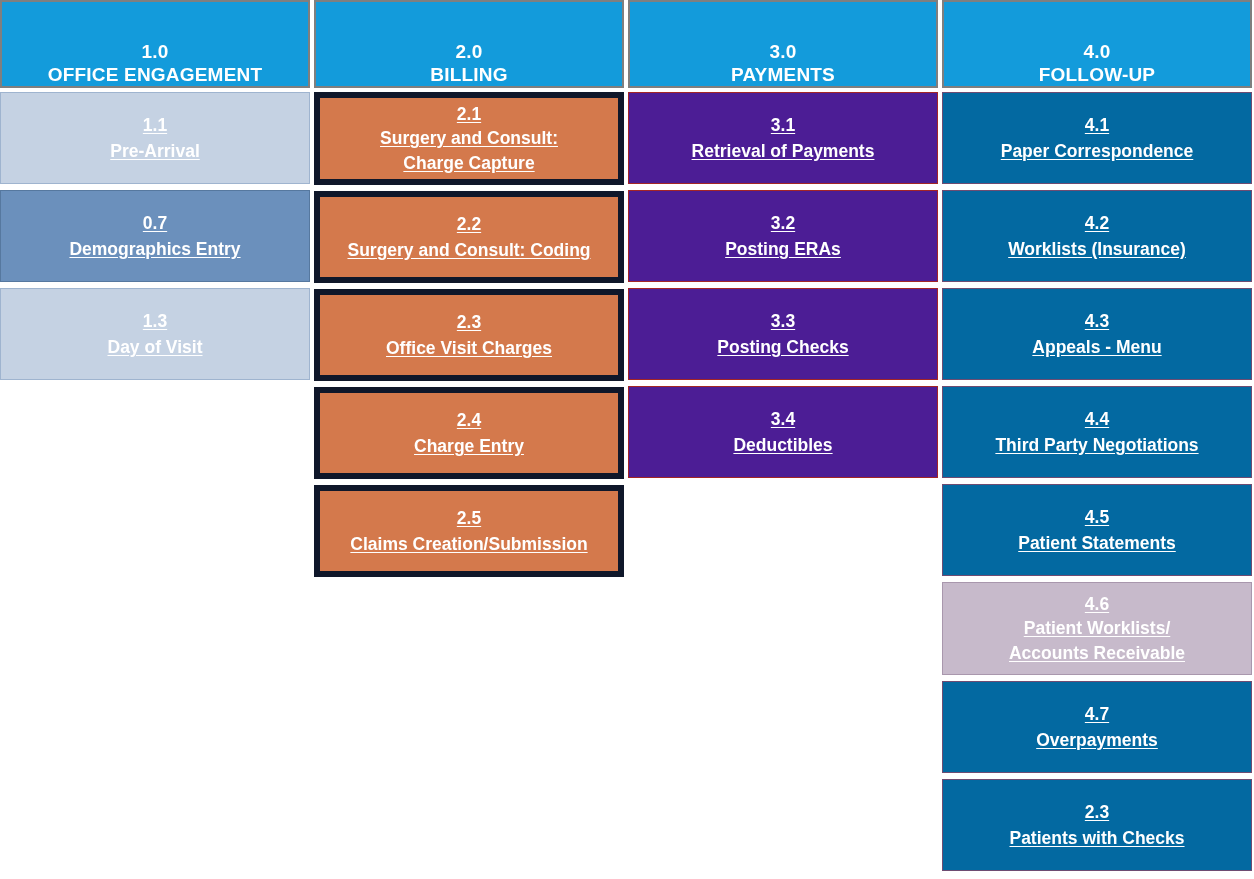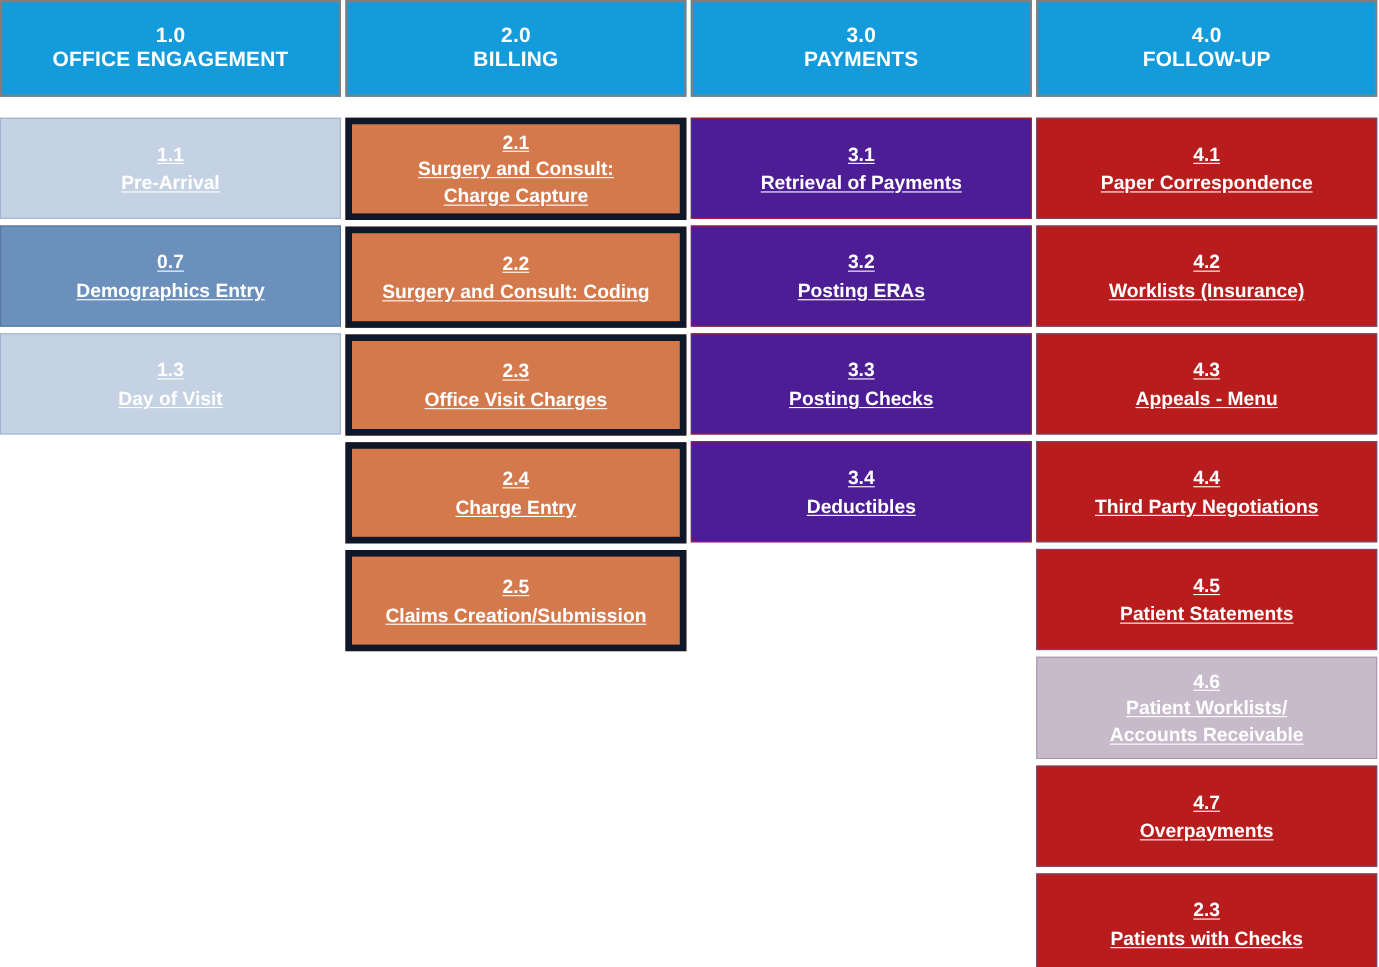--- a/index.html
+++ b/index.html
@@ -30,26 +30,26 @@
 
   
   .phase-header {
     height: 88px;
     background: #139BDB;
     border: 2px solid #7f7f7f;
     color: #ffffff;
     display: flex;
     flex-direction: column;
     align-items: center;
-    justify-content: center;
+    justify-content: flex-end;
     line-height: 1.18;
     font-weight: bold;
     font-size: 19px;
     letter-spacing: 0.2px;
-    margin-bottom: 19px;
+    margin-bottom: 4px;
   }
   .phase-header .num { font-size: 19px; font-weight: bold; }
   .phase-header .name { font-size: 19px; font-weight: bold; }
 
   
   .card {
     height: 92px;
     margin-bottom: 6px;
     color: #ffffff;
     display: flex;
@@ -76,21 +76,21 @@
   .tone-lightblue {
     background: #C5D2E3;
     border: 1px solid #9FB4CF;
   }
   .tone-steelblue {
     background: #6B90BC;
     border: 1px solid #56789F;
   }
   .tone-orange  { background: #D4794C; border: 6px solid #0f172a; }
   .tone-red     { background: #4c1d95; border: 1px solid #A32526; }
-  .tone-purple  { background: #b91c1c; border: 1px solid #6E4C72; }
+  .tone-purple  { background: #0369a1; border: 1px solid #6E4C72; }
   .tone-lightpurple {
     background: #C7BACB;
     border: 1px solid #A997AD;
   }
 
   
   .card.three-line { height: 93px; line-height: 1.38; }
 </style>
 </head>
 <body>

